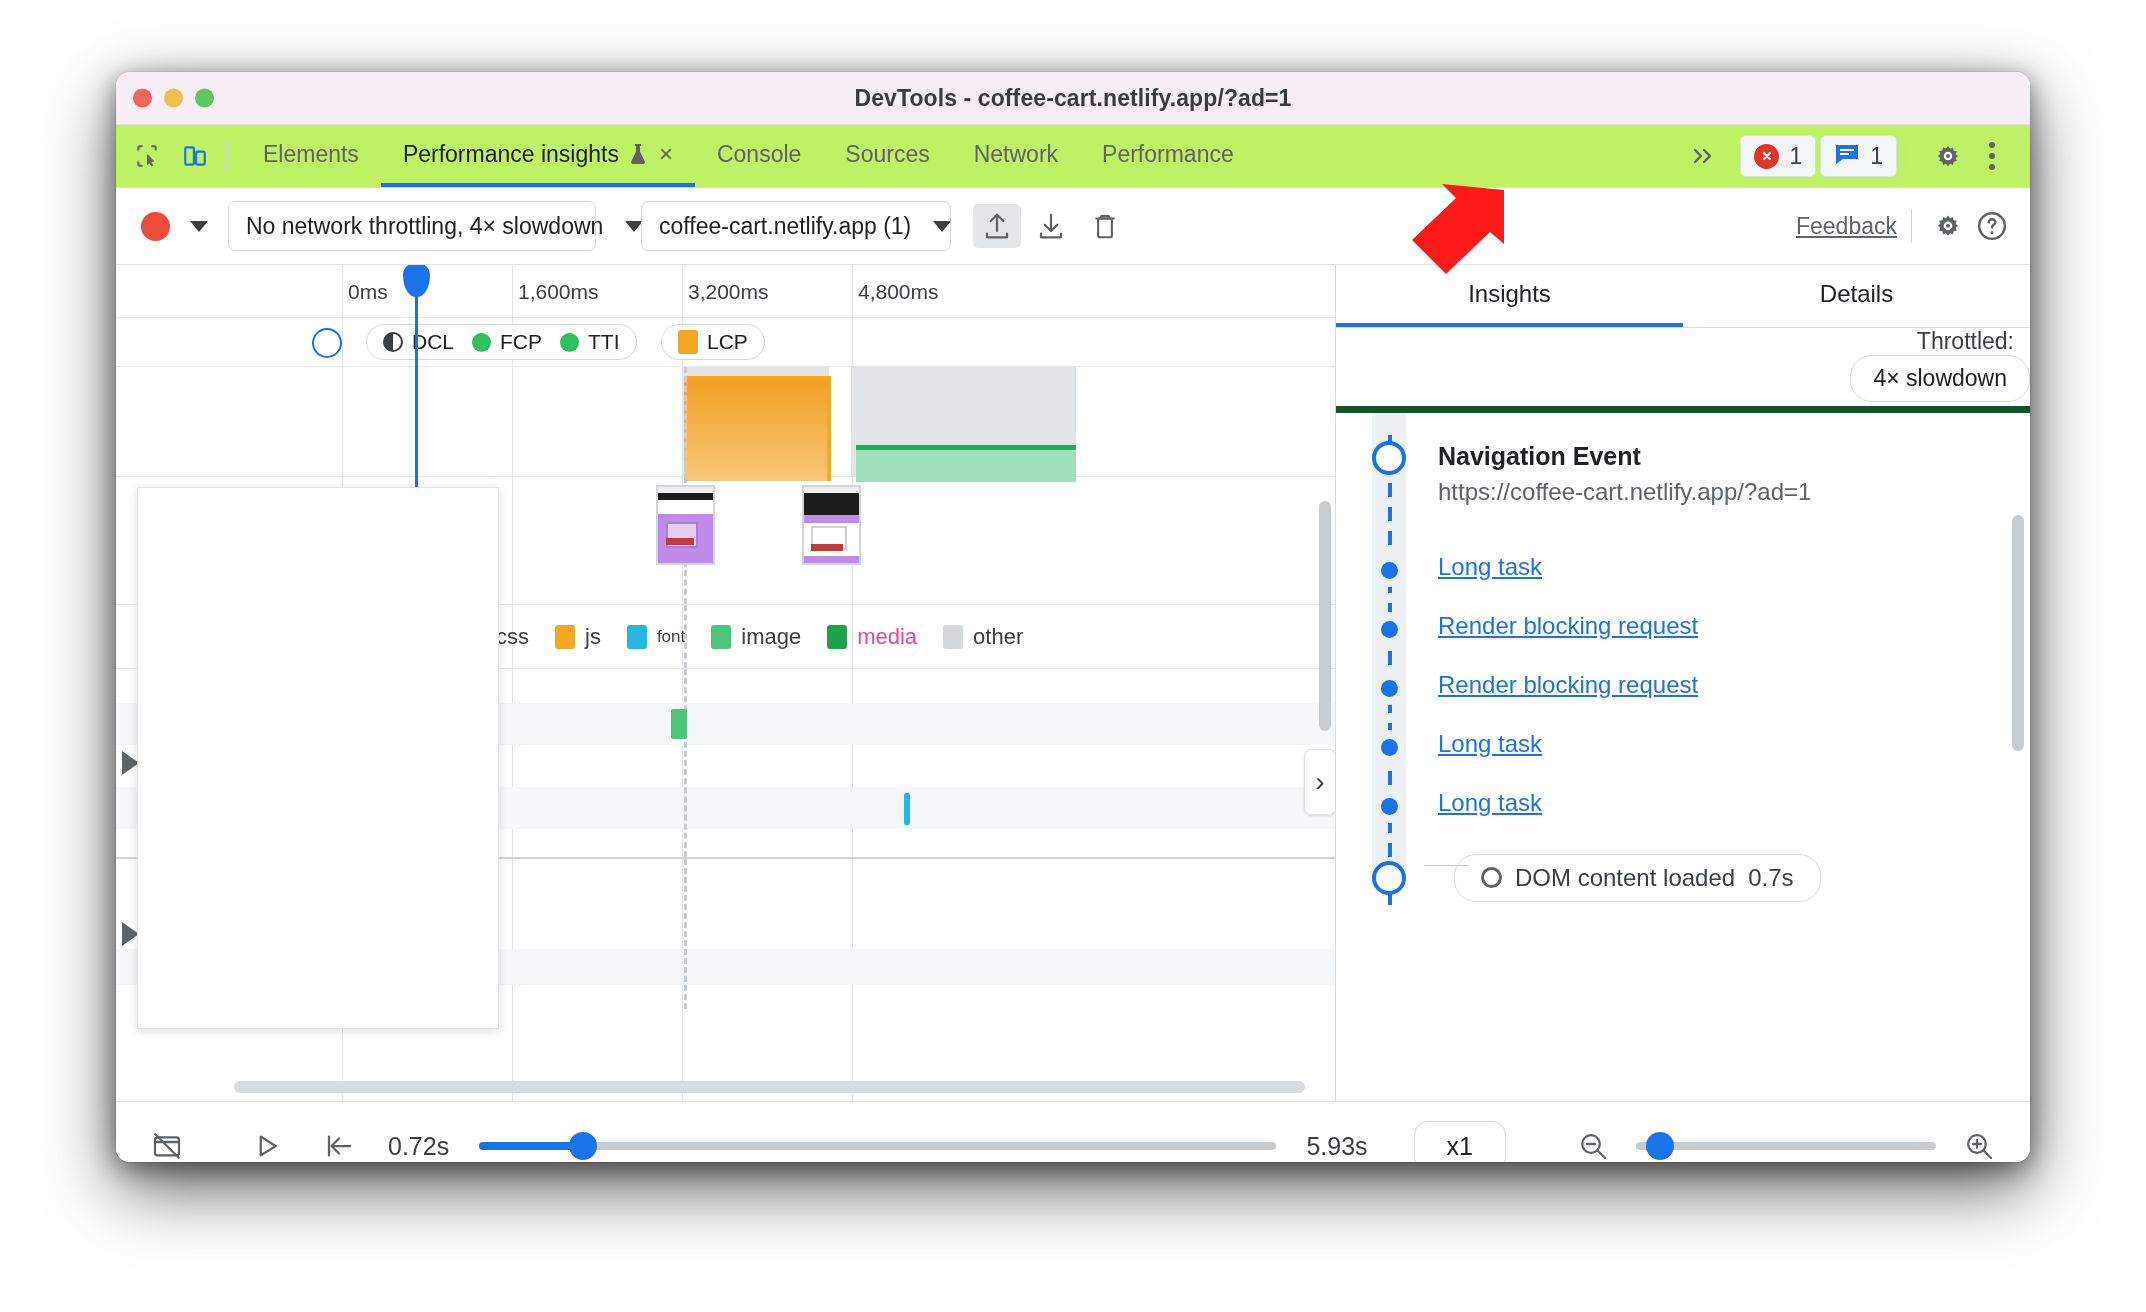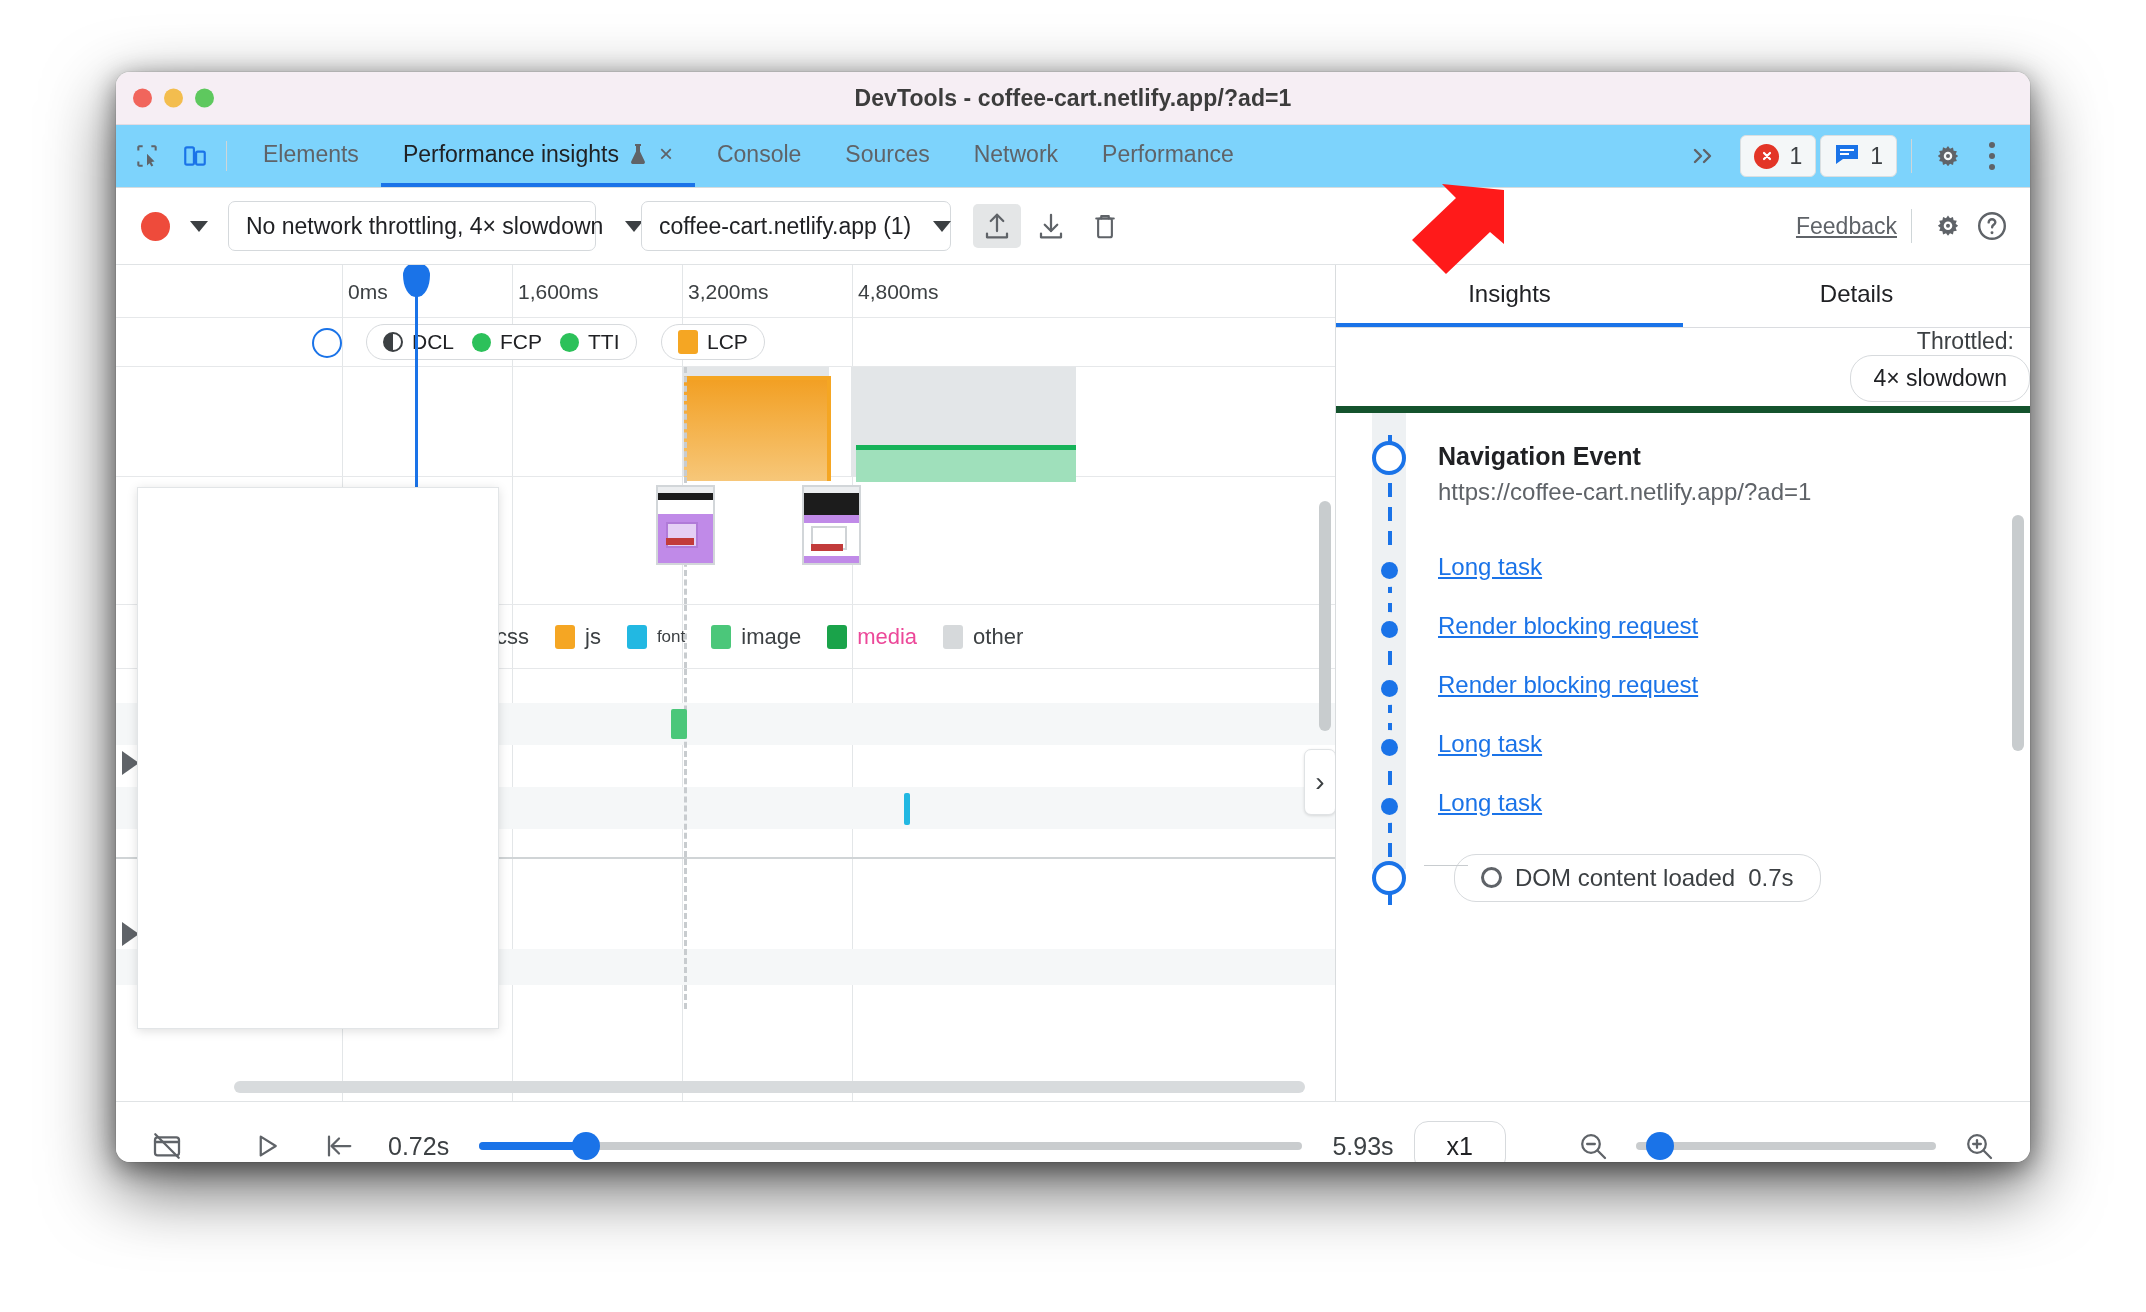--- a/index.html
+++ b/index.html
@@ -18,21 +18,21 @@
   .traffic{position:absolute;top:50%;transform:translateY(-50%);width:19px;height:19px;border-radius:50%;}
   .t-red{left:17px;background:#f1655c;}
   .t-yellow{left:48px;background:#f3bd4e;}
   .t-green{left:79px;background:#5ec85e;}
   .win-title{
     position:absolute;left:0;right:0;top:50%;transform:translateY(-50%);
     text-align:center;font-size:23px;font-weight:bold;color:#3c3c3c;letter-spacing:.1px;
   }
 
   
-  .tabstrip{position:relative;height:62px;background:#7dd3fc;border-bottom:1px solid #d6dcde;display:flex;align-items:center;}
+  .tabstrip{position:relative;height:62px;background:#bef264;border-bottom:1px solid #d6dcde;display:flex;align-items:center;}
   .tb-icon{width:34px;height:30px;margin-left:14px;display:flex;align-items:center;justify-content:center;color:#5f6368;}
   .tb-sep{width:1px;height:30px;background:#cfd6d8;margin:0 14px;}
   .tabs{display:flex;align-items:stretch;height:100%;}
   .tab{
     display:flex;align-items:center;height:100%;padding:0 22px;font-size:23px;color:#5f6368;
     box-sizing:border-box;border-bottom:4px solid transparent;white-space:nowrap;
   }
   .tab.selected{color:#202124;border-bottom-color:#1a73e8;}
   .tab .flask{margin-left:9px;display:flex;align-items:center;}
   .tab .tclose{margin-left:11px;font-size:24px;color:#5f6368;line-height:1;}
@@ -144,21 +144,21 @@
 
   
   .bottombar{position:relative;height:88px;background:#fff;border-top:1px solid #e0e3e5;display:flex;align-items:center;padding:0 22px;}
   .bb-ic{width:58px;height:54px;display:flex;align-items:center;justify-content:center;color:#5f6368;}
   .bb-time{font-size:25px;color:#3c4043;margin:0 20px;white-space:nowrap;}
   .range{position:relative;height:8px;border-radius:4px;background:#c9ccce;}
   .range .fill{position:absolute;left:0;top:0;bottom:0;background:#1a73e8;border-radius:4px;}
   .range .thumb{position:absolute;top:50%;transform:translate(-50%,-50%);width:28px;height:28px;border-radius:50%;background:#1a73e8;}
   #range-main{flex:1;margin:0 10px;}
   #range-zoom{width:300px;margin:0 14px;}
-  .speed-chip{border:1px solid #d7dadd;border-radius:14px;padding:10px 32px;font-size:25px;color:#202124;}
+  .speed-chip{border:1px solid #d7dadd;border-radius:14px;padding:10px 32px;font-size:25px;color:#202124;margin-left:26px;}
   .zoomgroup{display:flex;align-items:center;margin-left:58px;}
 
   
   .cursor-arrow{position:absolute;left:1386px;top:178px;z-index:40;}
 </style>
 </head>
 <body>
 
 <div id="backdrop"></div>
 

